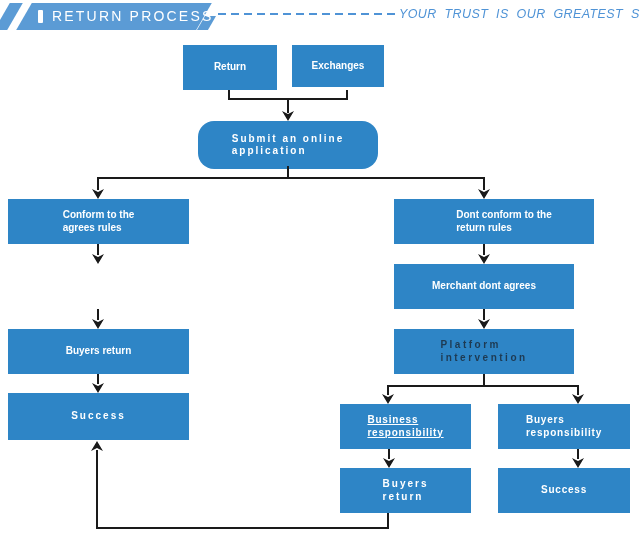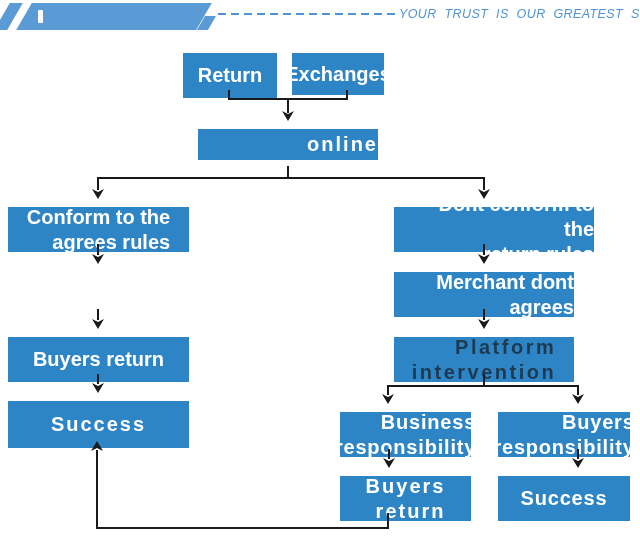--- a/index.html
+++ b/index.html
@@ -39,24 +39,23 @@
     color:var(--tagline-text,#4f93d6);
     font-size:12.5px;font-style:italic;font-weight:500;
     letter-spacing:0.4px;word-spacing:4px;white-space:nowrap;
   }
   
   .node{
     position:absolute;
     background:var(--node-fill,#2e85c6);
     color:var(--node-text,#ffffff);
     display:flex;align-items:center;justify-content:center;
-    text-align:right;
-    font-weight:bold;font-size:20px;line-height:1.25;
+    text-align:left;
+    font-weight:bold;font-size:10px;line-height:1.25;
     white-space:pre-line;
-    margin-top:8px;
   }
   .sp1{letter-spacing:0.8px;}
   .sp2{letter-spacing:2px;font-weight:600;}
   #node-platform{color:var(--platform-text,#1e3a52);letter-spacing:2.5px;font-weight:600;}
   
   .lv,.lh{position:absolute;background:var(--connector,#1a1a1a);}
   .lv{width:2px;}
   .lh{height:2px;}
   .arr{position:absolute;width:12px;height:10px;background:var(--connector,#1a1a1a);}
   .arr-d{clip-path:polygon(0 0,50% 30%,100% 0,50% 100%);}
@@ -64,40 +63,41 @@
 </style>
 </head>
 <body>
 
 <div id="screen">
 
   <div class="banner-piece" id="banner-slice"></div>
   <div class="banner-piece" id="banner-main"></div>
   <div class="banner-piece" id="banner-tri"></div>
   <div id="banner-bar-icon"></div>
+  <div id="banner-title">RETURN PROCESS</div>
   <div id="header-dashes"></div>
   <div id="header-tagline">YOUR TRUST IS OUR GREATEST SUPPORT</div>
 
   <div class="node" style="left:183px;top:45px;width:94px;height:45px;">Return</div>
   <div class="node" style="left:292px;top:45px;width:92px;height:42px;">Exchanges</div>
-  <div class="node sp2" style="left:198px;top:121px;width:180px;height:31px;">Submit an online
+  <div class="node sp2" style="left:198px;top:121px;width:180px;height:48px;border-radius:16px;">Submit an online
 application</div>
 
   <div class="node" style="left:8px;top:199px;width:181px;height:45px;">Conform to the
 agrees rules</div>
   <div class="node" style="left:8px;top:329px;width:181px;height:45px;">Buyers return</div>
   <div class="node sp2" style="left:8px;top:393px;width:181px;height:47px;">Success</div>
 
   <div class="node" style="left:394px;top:199px;width:180px;height:45px;padding-left:20px;">Dont conform to the
 return rules</div>
   <div class="node" id="node-platform" style="left:394px;top:329px;width:180px;height:45px;">Platform
 intervention</div>
   <div class="node" style="left:394px;top:264px;width:180px;height:45px;">Merchant dont agrees</div>
 
-  <div class="node sp1" style="left:340px;top:404px;width:131px;height:45px;">Business
+  <div class="node sp1" style="left:340px;top:404px;width:131px;height:45px;text-decoration:underline;">Business
 responsibility</div>
   <div class="node sp1" style="left:498px;top:404px;width:132px;height:45px;">Buyers
 responsibility</div>
   <div class="node sp2" style="left:340px;top:468px;width:131px;height:45px;">Buyers
 return</div>
   <div class="node sp1" style="left:498px;top:468px;width:132px;height:45px;">Success</div>
 
   <div class="lv" style="left:228px;top:90px;height:10px;"></div>
   <div class="lv" style="left:346px;top:90px;height:10px;"></div>
   <div class="lh" style="left:228px;top:98px;width:120px;"></div>

